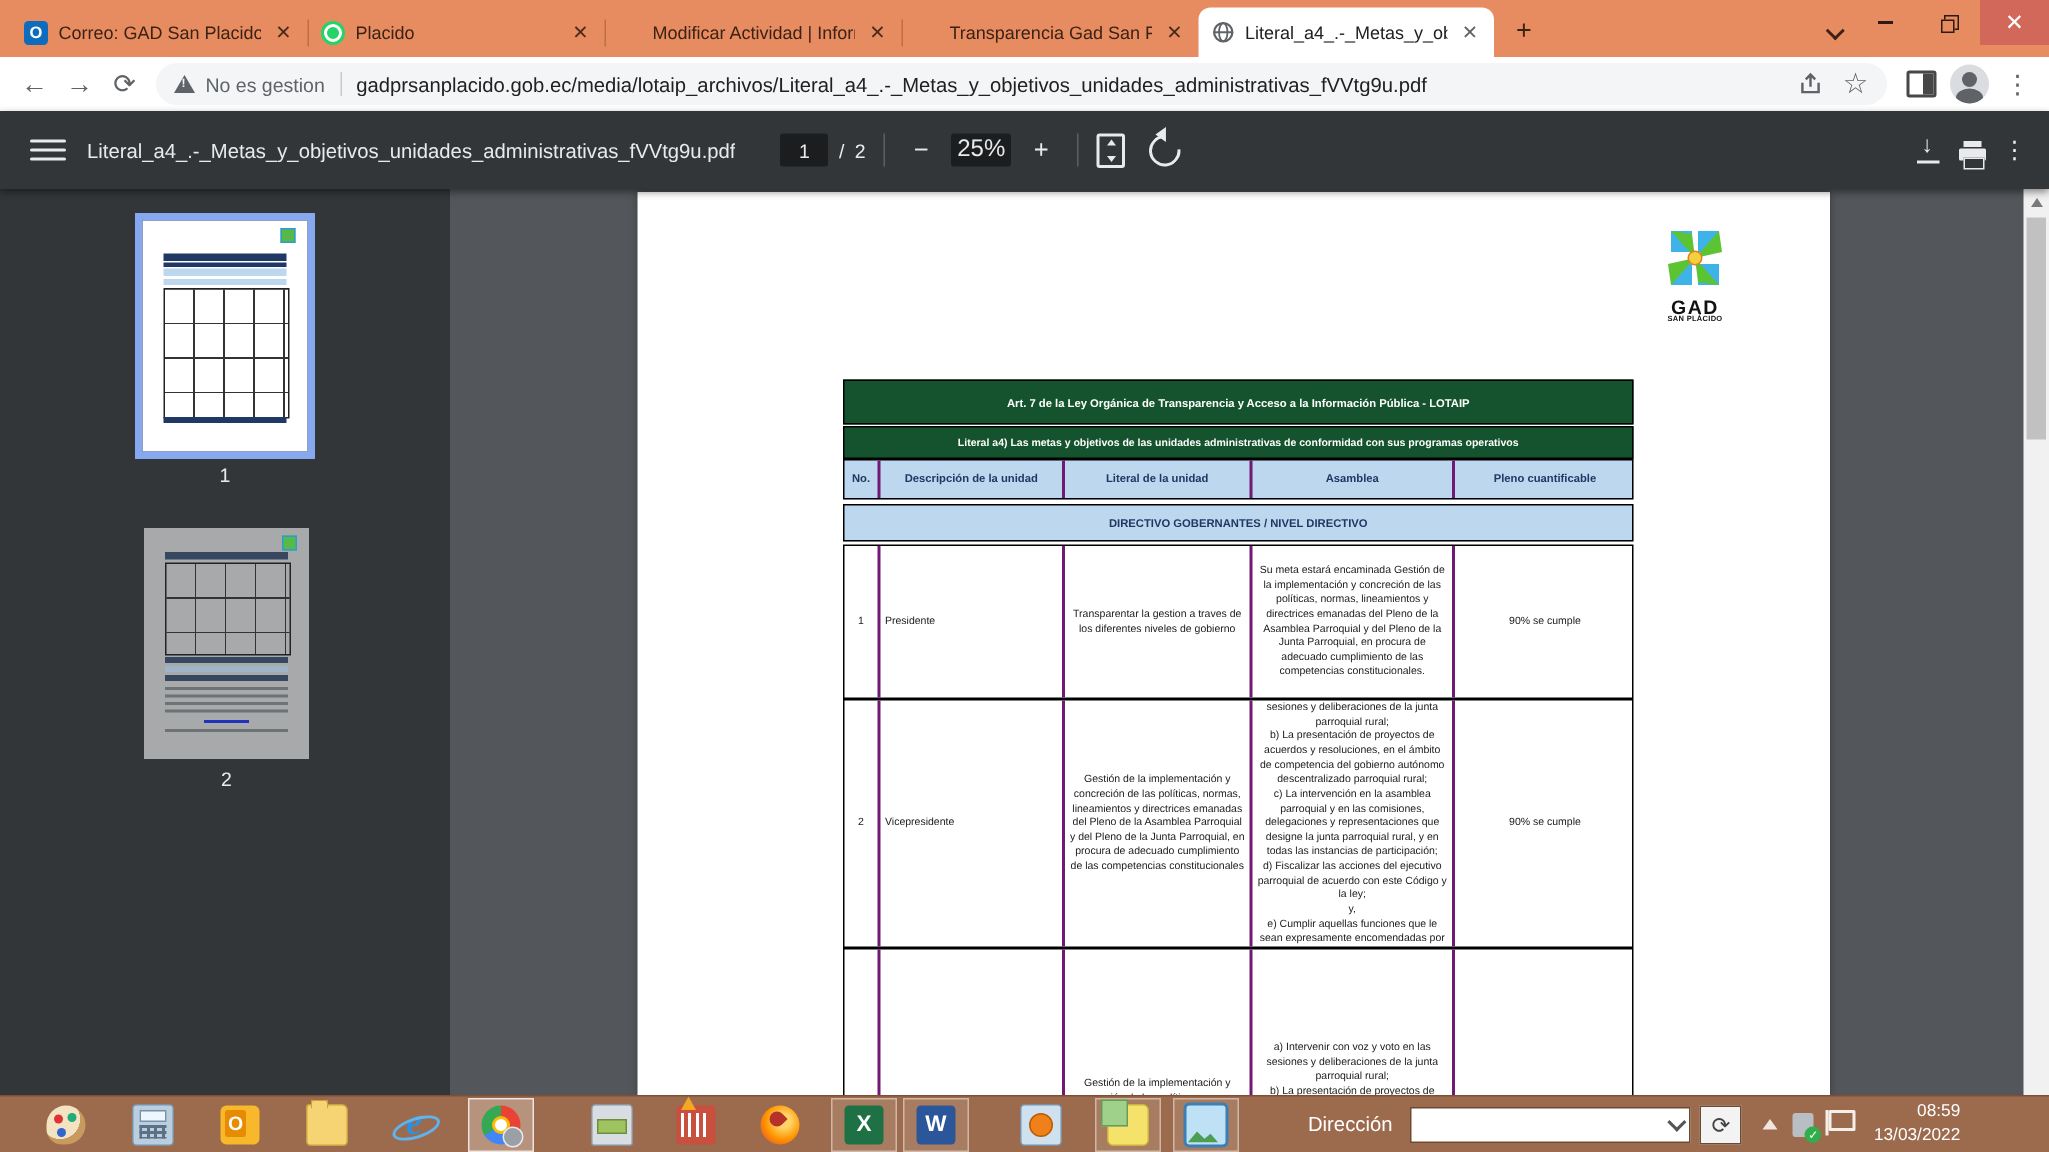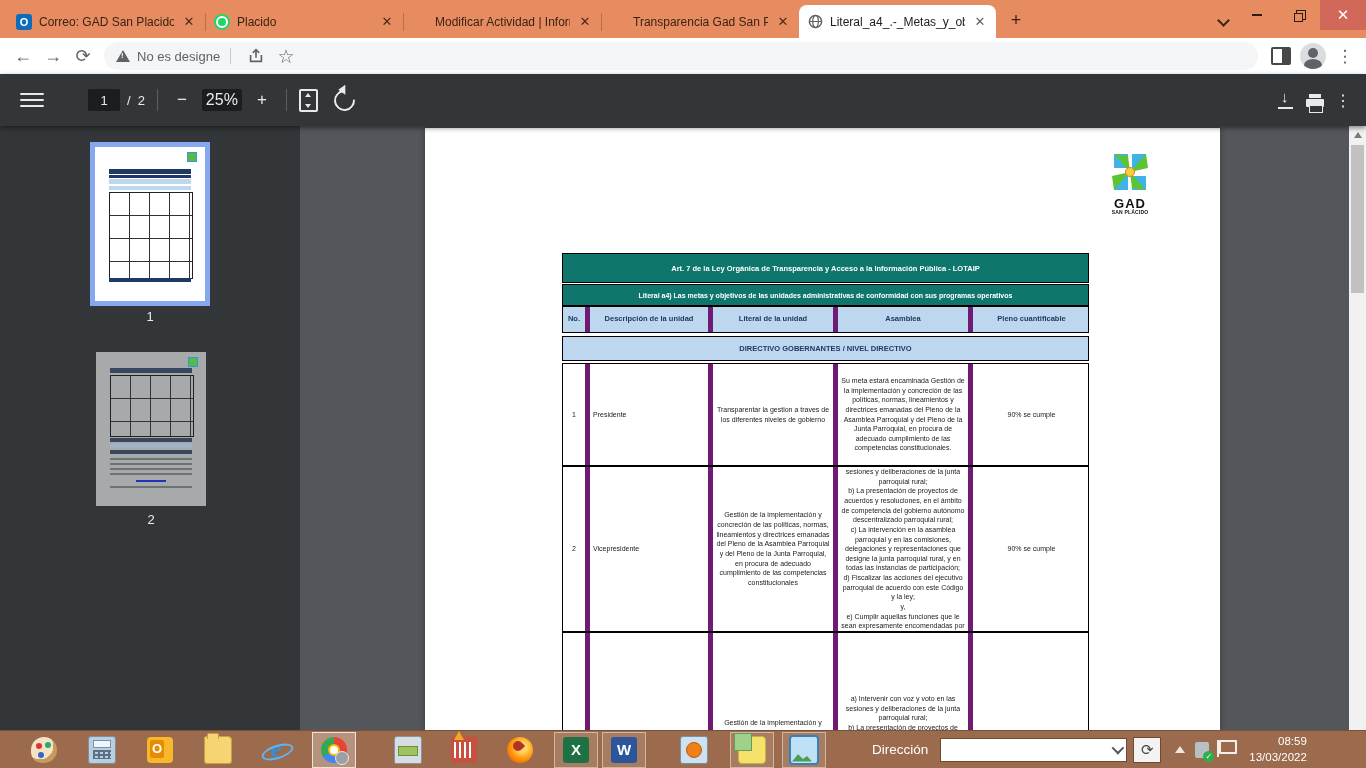--- a/index.html
+++ b/index.html
@@ -114,31 +114,31 @@
   .page{position:absolute;left:125px;top:2px;width:795px;height:602px;background:#fff;overflow:hidden;
     box-shadow:0 0 6px rgba(0,0,0,.35);}
 
   
   .gadlogo{position:absolute;left:681px;top:24px;width:48px;text-align:center;}
   .gad-acr{font-size:13px;font-weight:bold;letter-spacing:1px;color:#111;line-height:11px;}
   .gad-name{font-size:5px;font-weight:bold;color:#111;letter-spacing:.2px;}
 
   
   .dtable{position:absolute;left:137px;top:125px;width:527px;font-family:"Liberation Sans",sans-serif;}
-  .band{position:absolute;left:0;width:527px;background:#0f766e;color:#fff;font-weight:bold;
+  .band{position:absolute;left:0;width:527px;background:#14532d;color:#fff;font-weight:bold;
     display:flex;align-items:center;justify-content:center;text-align:center;
     border:1px solid #000;box-sizing:border-box;font-size:7.5px;}
   .lband{position:absolute;left:0;width:527px;background:#bdd7ee;color:#1f3864;font-weight:bold;
     display:flex;align-items:center;justify-content:center;border:1px solid #000;
     box-sizing:border-box;font-size:7.5px;}
   .trow{position:absolute;left:0;width:527px;display:grid;
     grid-template-columns:22px 123px 125px 135px 122px;
     border:1px solid #000;box-sizing:border-box;background:#fff;}
   .trow.hdr{background:#bdd7ee;}
-  .tcell{border-left:5px solid #701a75;display:flex;align-items:center;justify-content:center;
+  .tcell{border-left:2px solid #701a75;display:flex;align-items:center;justify-content:center;
     text-align:center;font-size:7px;line-height:1.38;color:#1a1a1a;padding:2px 3px;
     box-sizing:border-box;overflow:hidden;}
   .tcell:first-child{border-left:none;}
   .trow.hdr .tcell{font-weight:bold;color:#1f3864;font-size:7.5px;}
   .tcell.left{justify-content:flex-start;text-align:left;}
   .tcell.pre{white-space:pre-line;}
 
   
   .vscroll{position:absolute;right:0;top:0;width:17px;height:604px;background:#f1f1f1;}
   .vs-up{width:0;height:0;border-left:4px solid transparent;border-right:4px solid transparent;
@@ -279,22 +279,23 @@
       <div class="wbtn close">✕</div>
     </div>
   </div>
 
   <div class="navbar">
     <div class="nav-ic" style="margin-left:8px">←</div>
     <div class="nav-ic">→</div>
     <div class="nav-ic">⟳</div>
     <div class="omnibox">
       <span class="warn-tri"></span>
-      <span>No es designe</span>
+      <span>No es gestion</span>
       <span class="omni-sep"></span>
+      <span class="omni-url">gadprsanplacido.gob.ec/media/lotaip_archivos/Literal_a4_.-_Metas_y_objetivos_unidades_administrativas_fVVtg9u.pdf</span>
       <span class="nav-ic">
         <svg width="18" height="18" viewBox="0 0 20 20">
             <path d="M4 9v7h12V9" fill="none" stroke="#5f6368" stroke-width="1.8"></path>
             <path d="M10 12V3.5M6.5 6.5 10 3l3.5 3.5" fill="none" stroke="#5f6368" stroke-width="1.8"></path>
           </svg>
       </span>
       <span class="nav-ic" style="font-size:19px">☆</span>
     </div>
     <div class="right-ics">
       <div class="nav-ic">
@@ -306,20 +307,21 @@
       <div class="nav-ic" style="font-size:17px">⋮</div>
     </div>
   </div>
 
   <div class="pdfbar">
     <div class="hamb">
         <span></span>
         <span></span>
         <span></span>
       </div>
+    <div class="pdf-name">Literal_a4_.-_Metas_y_objetivos_unidades_administrativas_fVVtg9u.pdf</div>
     <div class="pg-group">
       <span class="pg-box">1</span>
       <span>/</span>
       <span>2</span>
     </div>
     <span class="tool-sep"></span>
     <span class="zoom-glyph">−</span>
     <span class="pg-box" style="margin:0 8px">25%</span>
     <span class="zoom-glyph">+</span>
     <span class="tool-sep"></span>

